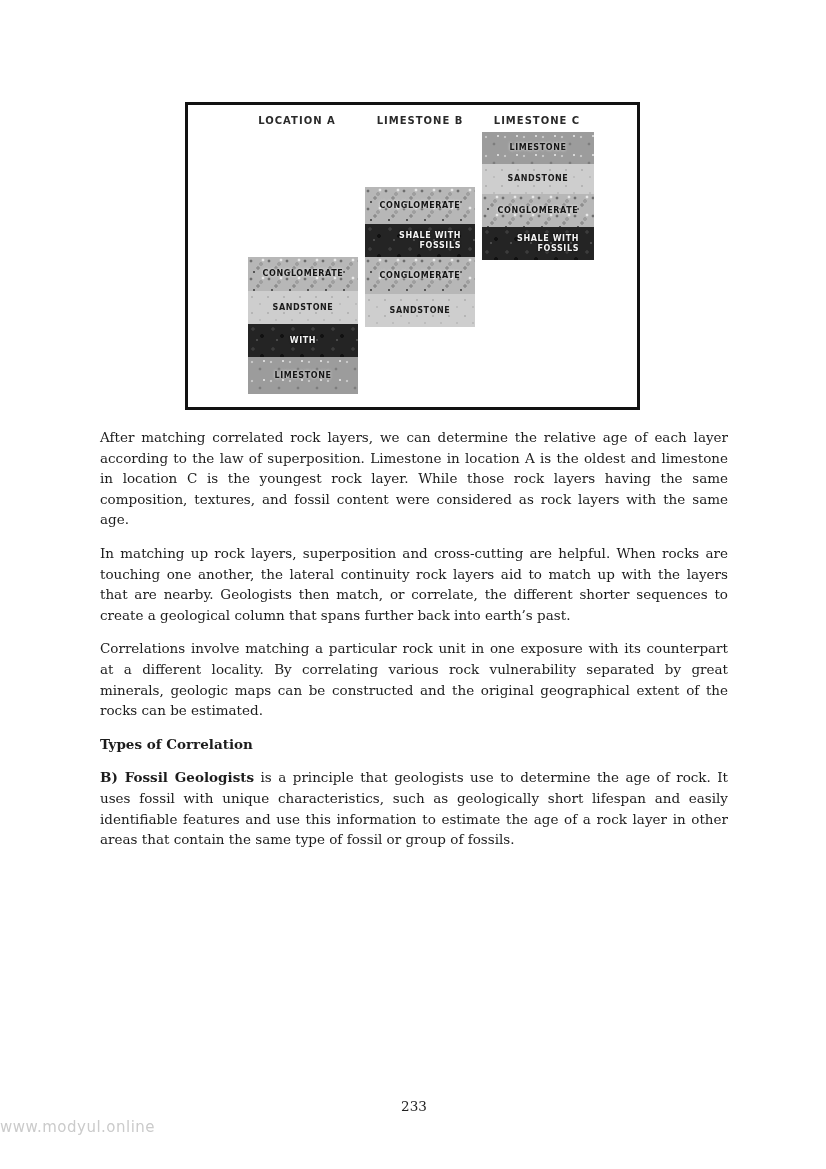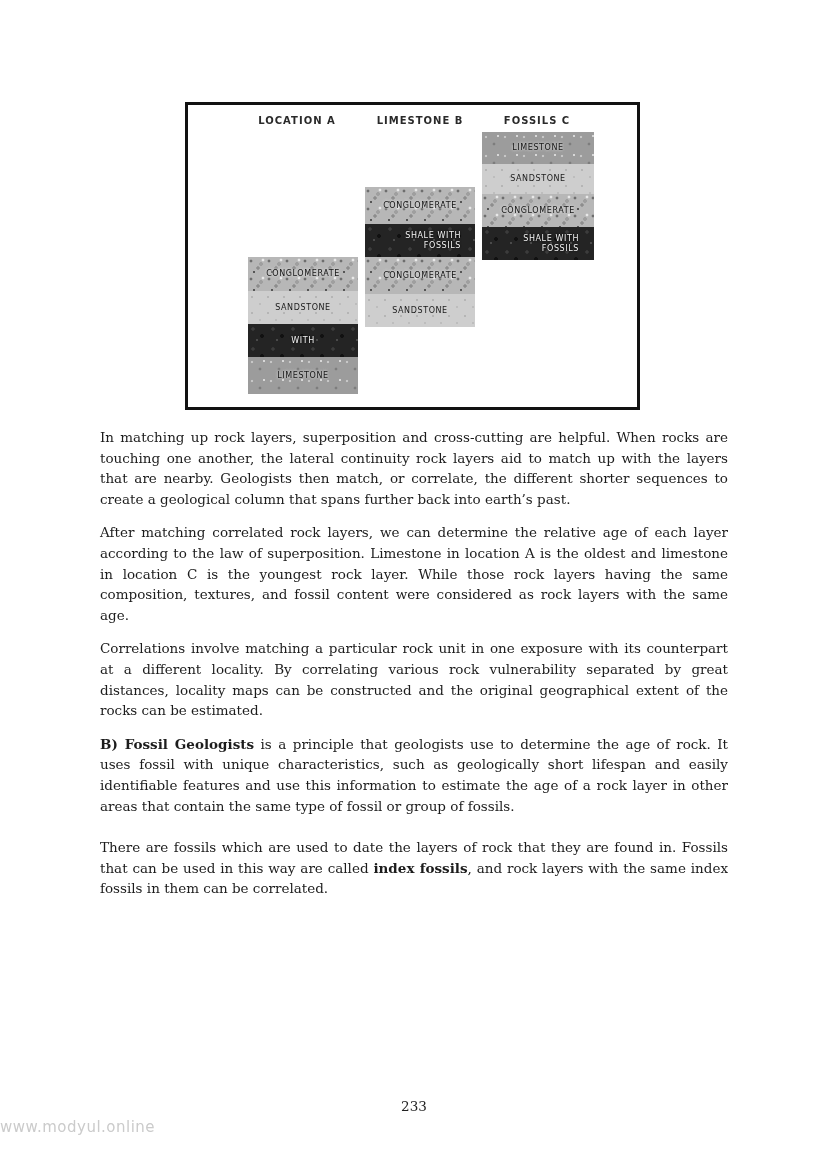--- a/index.html
+++ b/index.html
@@ -20,21 +20,21 @@
     font-size:10px;font-weight:bold;letter-spacing:1px;color:#2a2a2a;
   }
   .t-a{left:49px}.t-b{left:172px}.t-c{left:289px}
   .col{position:absolute;display:flex;flex-direction:column;}
   .col-a{left:60px;top:152px;width:110px}
   .col-b{left:177px;top:82px;width:110px}
   .col-c{left:294px;top:27px;width:112px}
   .layer{
     display:flex;align-items:center;justify-content:center;text-align:center;
     font-family:"DejaVu Sans","Liberation Sans",sans-serif;
-    font-size:8px;font-weight:normal;letter-spacing:.6px;line-height:1.25;
+    font-size:8px;font-weight:bold;letter-spacing:.6px;line-height:1.25;
   }
   .layer span{max-width:82px;display:inline-block;}
   .col-a .layer:nth-child(1){height:34px}
   .col-a .layer:nth-child(2){height:33px}
   .col-a .layer:nth-child(3){height:33px}
   .col-a .layer:nth-child(4){height:37px}
   .col-b .layer:nth-child(1){height:37px}
   .col-b .layer:nth-child(2){height:33px}
   .col-b .layer:nth-child(3){height:37px}
   .col-b .layer:nth-child(4){height:33px}
@@ -103,21 +103,21 @@
   }
 </style>
 </head>
 <body>
 
 <div class="page">
 
   <div class="figure">
     <div class="fig-title t-a">LOCATION A</div>
     <div class="fig-title t-b">LIMESTONE B</div>
-    <div class="fig-title t-c">FOSSILS C</div>
+    <div class="fig-title t-c">LIMESTONE C</div>
 
     <div class="col col-a">
       <div class="layer" data-texture="conglomerate">
           <span>CONGLOMERATE</span>
         </div>
       <div class="layer" data-texture="sandstone">
           <span>SANDSTONE</span>
         </div>
       <div class="layer" data-texture="shale">
           <span>WITH</span>
@@ -152,23 +152,23 @@
       <div class="layer" data-texture="conglomerate">
           <span>CONGLOMERATE</span>
         </div>
       <div class="layer" data-texture="shale">
           <span>SHALE WITH FOSSILS</span>
         </div>
     </div>
   </div>
 
   <div class="textblock">
+    <p>After matching correlated rock layers, we can determine the relative age of each layer according to the law of superposition.  Limestone in location A is the oldest and limestone in location C is the youngest rock layer.  While those rock layers having the same composition, textures, and fossil content were considered as rock layers with the same age.</p>
     <p>In matching up rock layers, superposition and cross-cutting are helpful. When rocks are touching one another, the lateral continuity rock layers aid to match up with the layers that are nearby. Geologists then match, or correlate, the different shorter sequences to create a geological column that spans further back into earth’s past.</p>
-    <p>After matching correlated rock layers, we can determine the relative age of each layer according to the law of superposition.  Limestone in location A is the oldest and limestone in location C is the youngest rock layer.  While those rock layers having the same composition, textures, and fossil content were considered as rock layers with the same age.</p>
-    <p>Correlations involve matching a particular rock unit in one exposure with its counterpart at a different locality. By correlating various rock vulnerability separated by great distances, locality maps can be constructed and the original geographical extent of the rocks can be estimated.</p>
+    <p>Correlations involve matching a particular rock unit in one exposure with its counterpart at a different locality. By correlating various rock vulnerability separated by great minerals, geologic maps can be constructed and the original geographical extent of the rocks can be estimated.</p>
+    <h3>Types of Correlation</h3>
     <p><b>B) Fossil Geologists</b><span> is a principle that geologists use to determine the age of rock. It uses fossil with unique characteristics, such as geologically short lifespan and easily identifiable features and use this information to estimate the age of a rock layer in other areas that contain the same type of fossil or group of fossils.</span></p>
-    <p class="gap"><span>There are fossils which are used to date the layers of rock that they are found in. Fossils that can be used in this way are called </span><b>index fossils</b><span>, and rock layers with the same index fossils in them can be correlated.</span></p>
   </div>
 
   <div class="pagenum">233</div>
   <div class="watermark">www.modyul.online</div>
 
 </div>
 
 </body></html>

